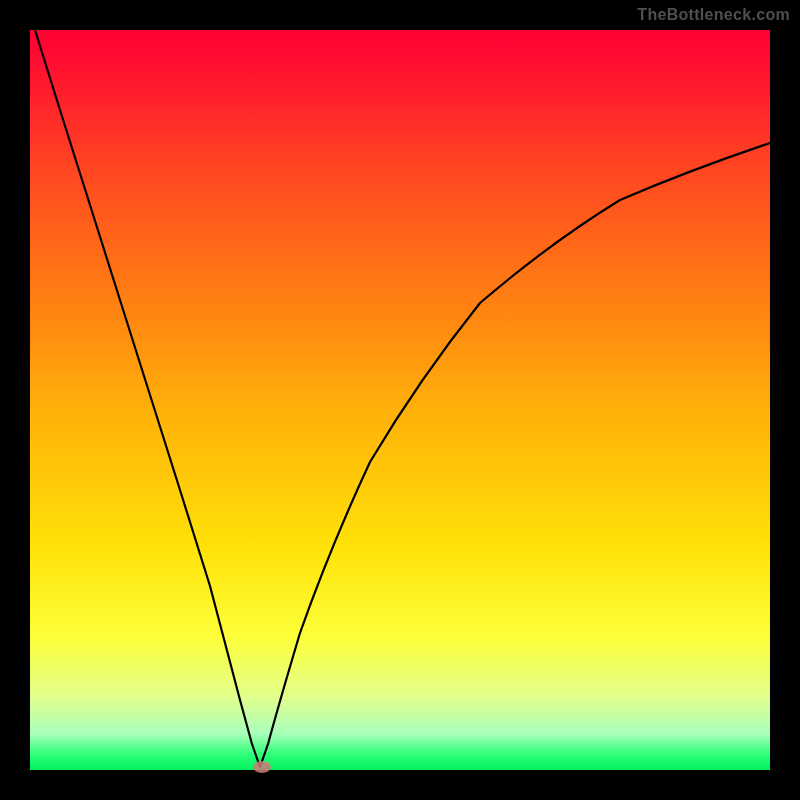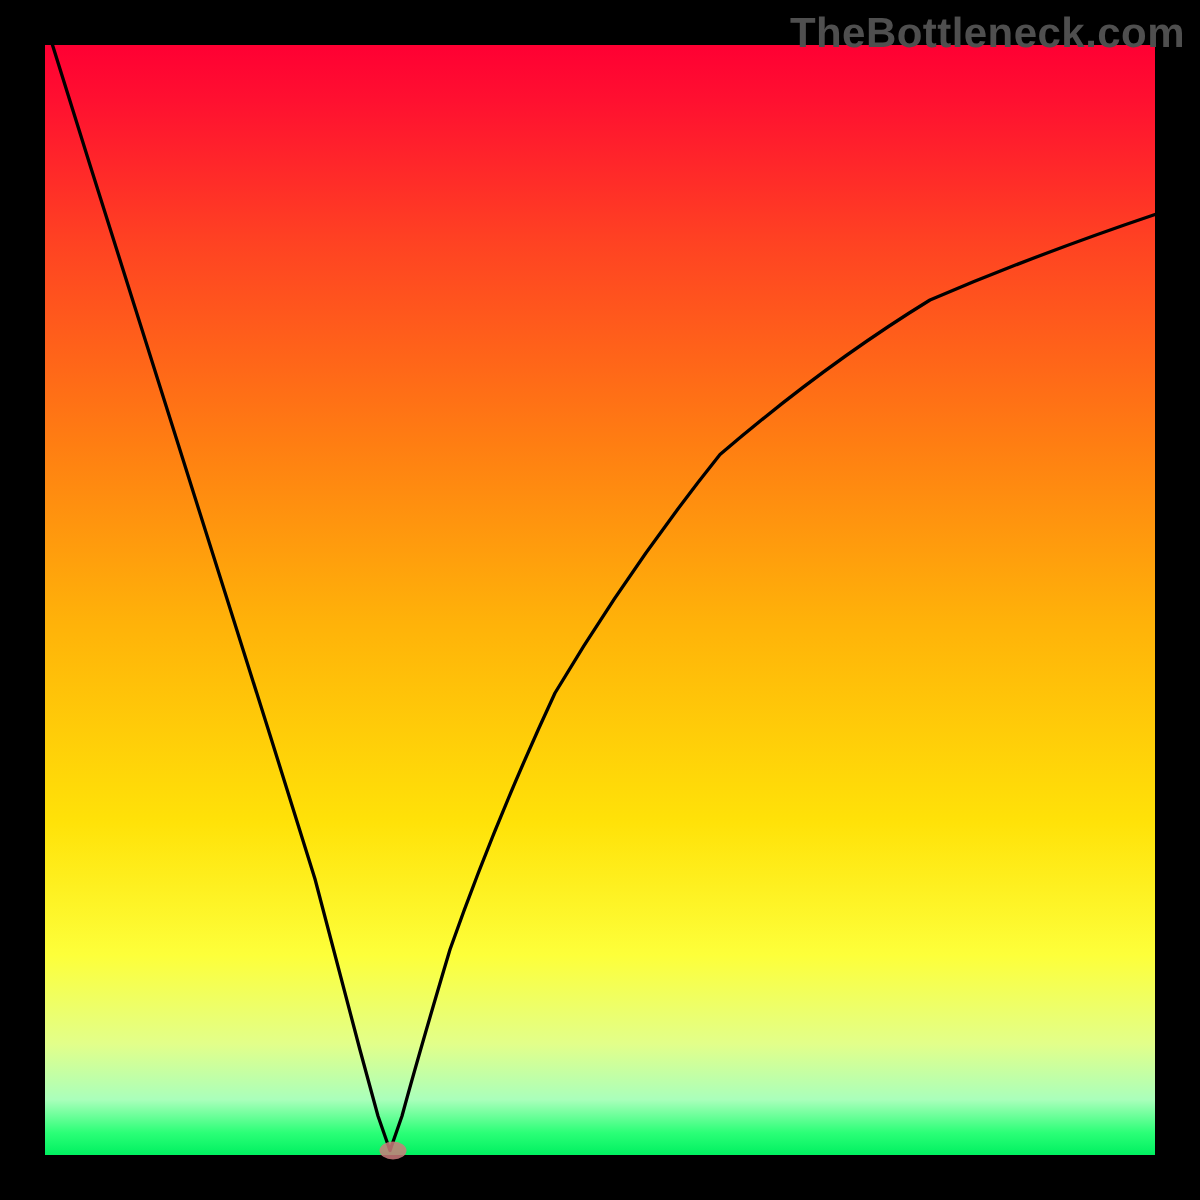--- a/index.html
+++ b/index.html
@@ -30,21 +30,21 @@
       #aaffbb 95%,
       #2bff77 98%,
       #00f060 100%
     );
   }
   .watermark {
     position: absolute;
     top: 6px;
     right: 10px;
     color: #4f4f4f;
-    font-size: 28px;
+    font-size: 16px;
     font-weight: 600;
     letter-spacing: 0.3px;
   }
   svg.curve {
     position: absolute;
     left: 0;
     top: 0;
   }
   .marker {
     position: absolute;

